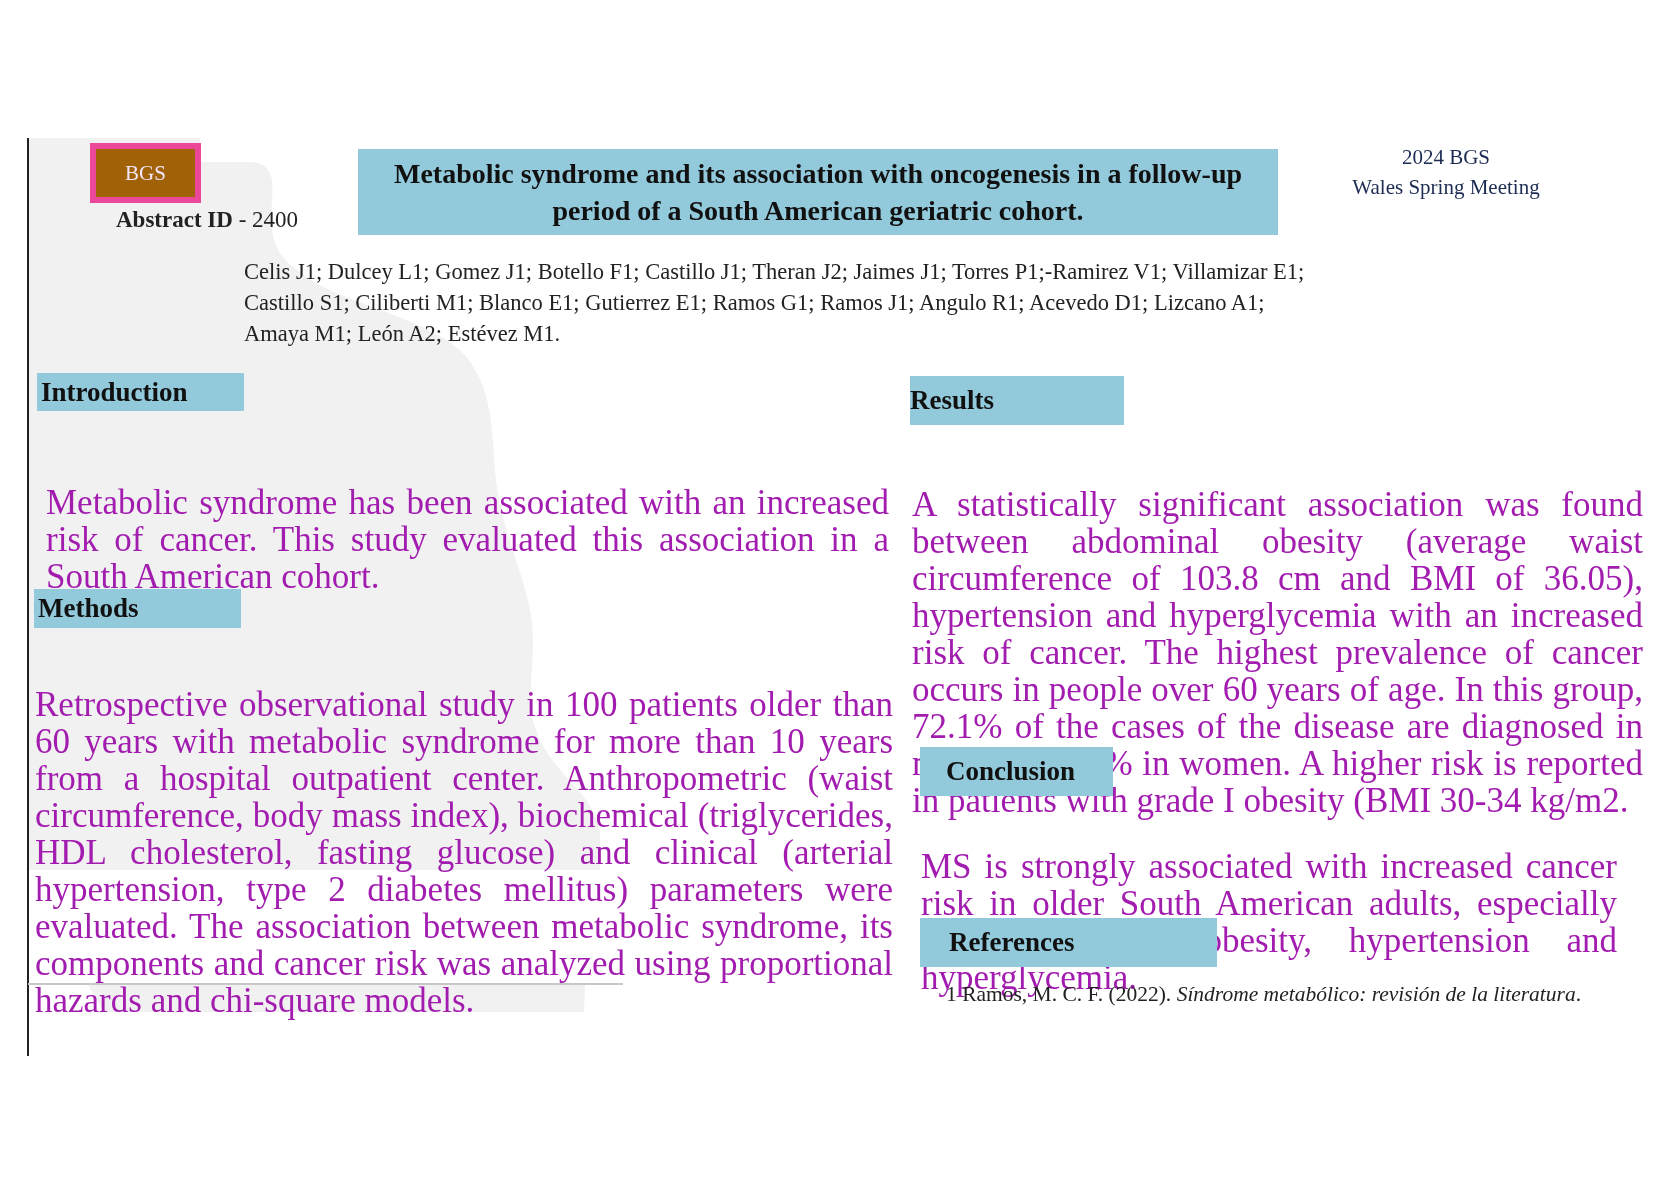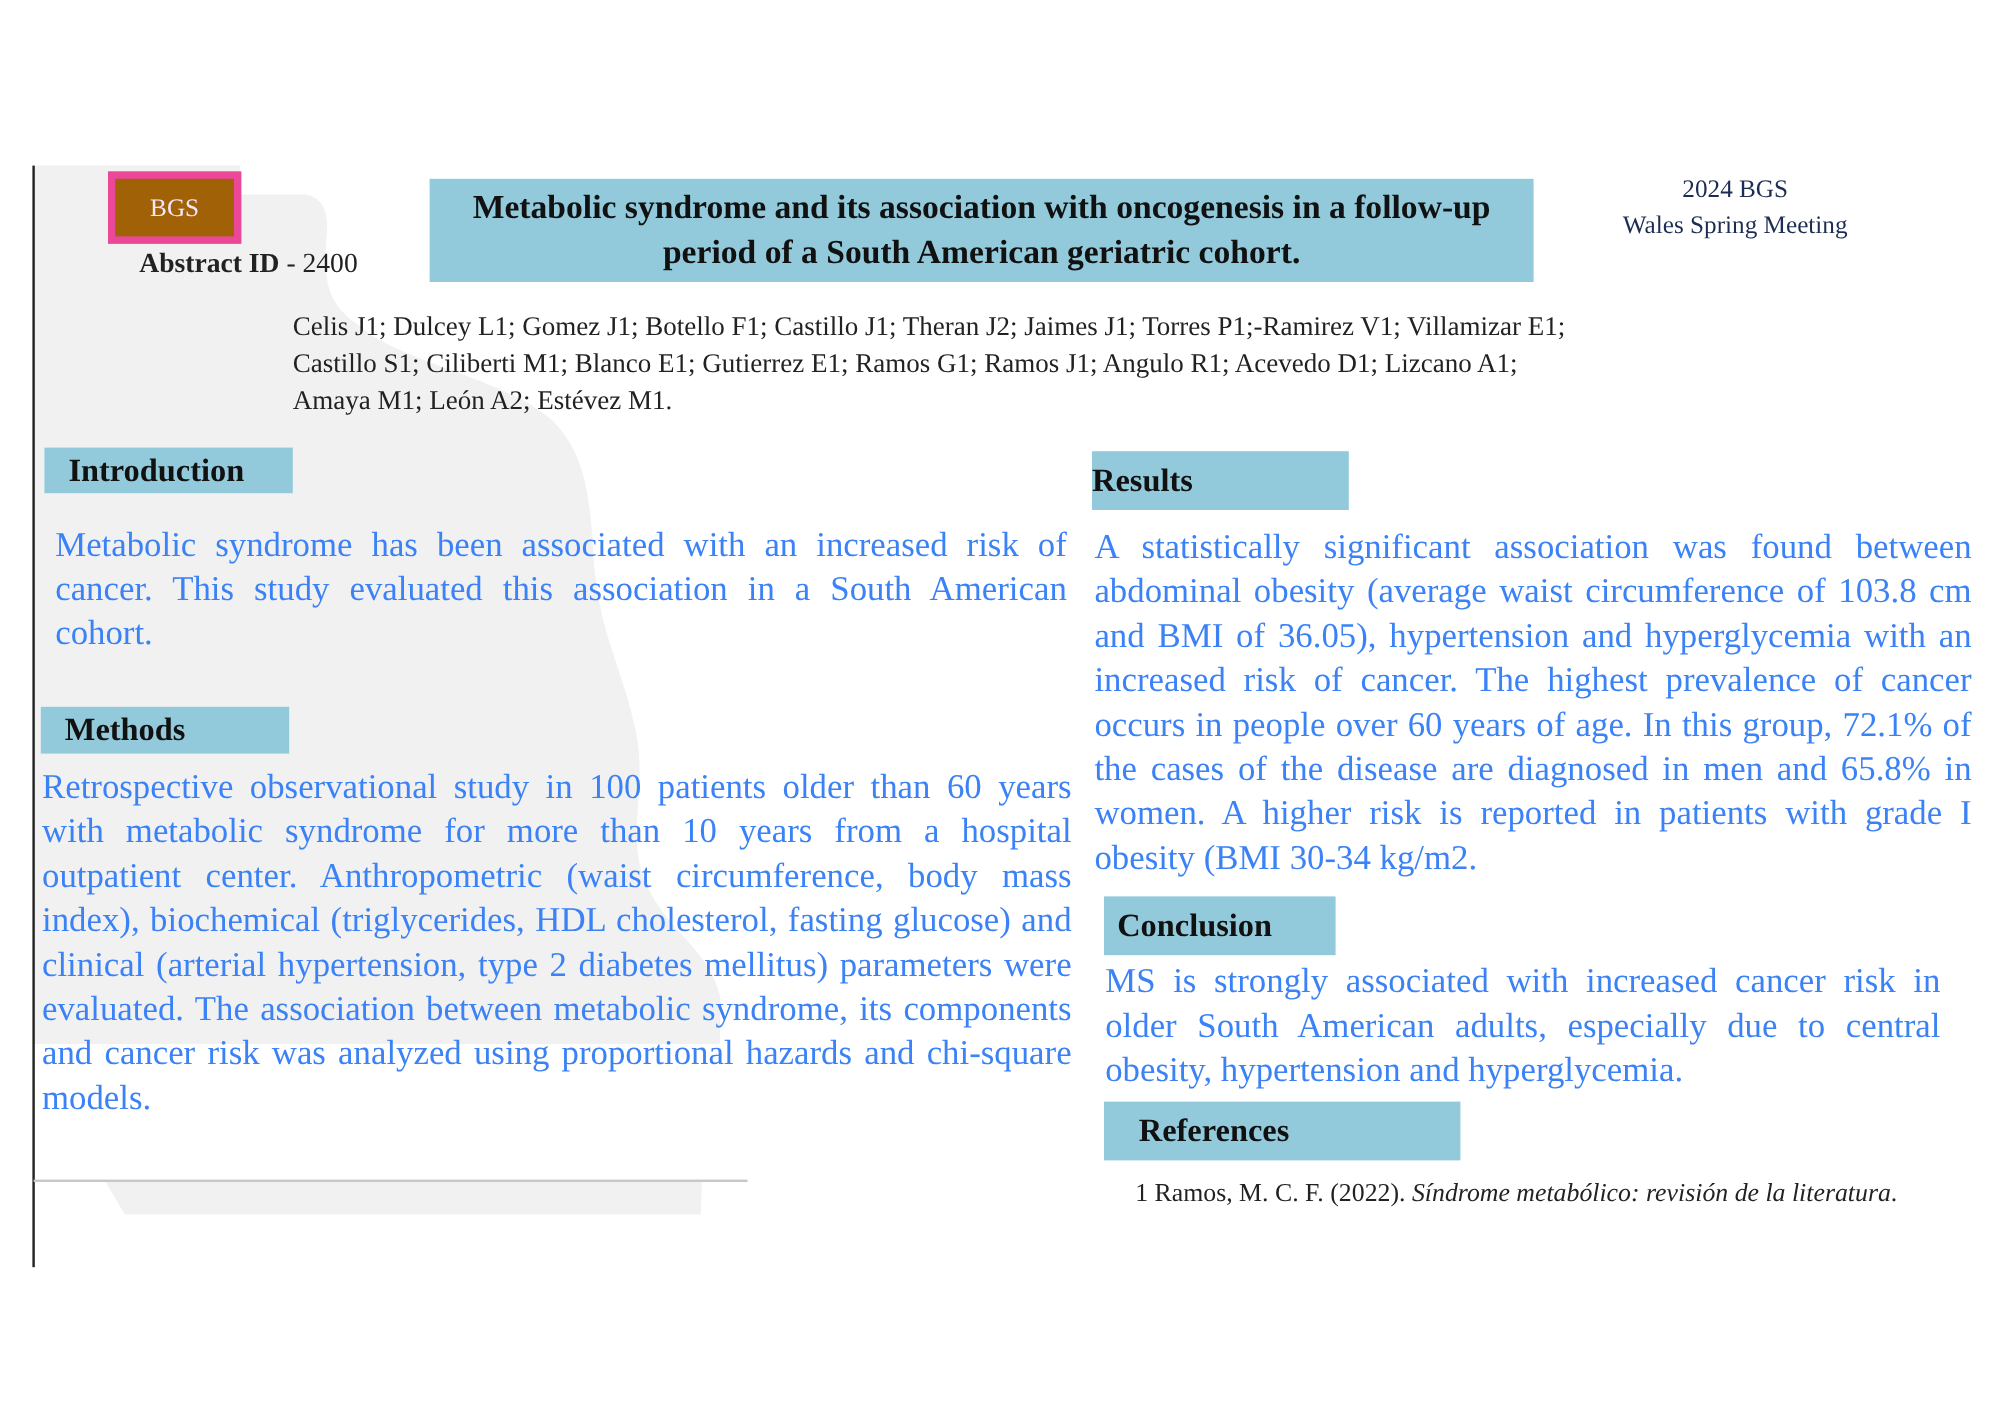--- a/index.html
+++ b/index.html
@@ -31,37 +31,37 @@
       font-weight: normal; font-size: 21px; line-height: 30px;
     }
 
     .authors {
       left: 244px; top: 256px; width: 1230px; font-size: 22.5px; line-height: 31px; color: #222;
     }
     .authors div { white-space: nowrap; }
 
     .section-head {
       position: absolute; background: #92cadc; color: #111; font-weight: bold;
-      font-size: 27px; display: flex; align-items: center; box-sizing: border-box; padding-left: 20px;
+      font-size: 27px; display: flex; align-items: center; box-sizing: border-box; padding-left: 4px;
     }
     .body-text {
-      position: absolute; font-size: 29px; line-height: 37px; color: #3b82f6;
-      text-align: justify; text-align-last: left;
+      position: absolute; font-size: 35px; line-height: 37px; color: #a21caf;
+      text-align: justify; text-align-last: left; margin-top: 48px;
     }
 
     #intro-head { left: 37px; top: 373px; width: 207px; height: 38px; }
     #intro-text { left: 46px; top: 436px; width: 843px; }
 
     #methods-head { left: 34px; top: 589px; width: 207px; height: 39px; }
     #methods-text { left: 35px; top: 638px; width: 858px; }
 
     #results-head { left: 910px; top: 376px; width: 214px; height: 49px; padding-left: 0; }
     #results-text { left: 912px; top: 438px; width: 731px; }
 
-    #conclusion-head { left: 920px; top: 747px; width: 193px; height: 49px; padding-left: 11px; }
+    #conclusion-head { left: 920px; top: 747px; width: 193px; height: 49px; padding-left: 26px; }
     #conclusion-text { left: 921px; top: 800px; width: 696px; }
 
     #references-head { left: 920px; top: 918px; width: 297px; height: 49px; padding-left: 29px; align-items: center; }
     #references-text {
       left: 946px; top: 980px; width: 730px; font-size: 21.5px; line-height: 28px; color: #222;
       position: absolute;
     }
     #references-text i { font-style: italic; }
   </style>
 </head>

